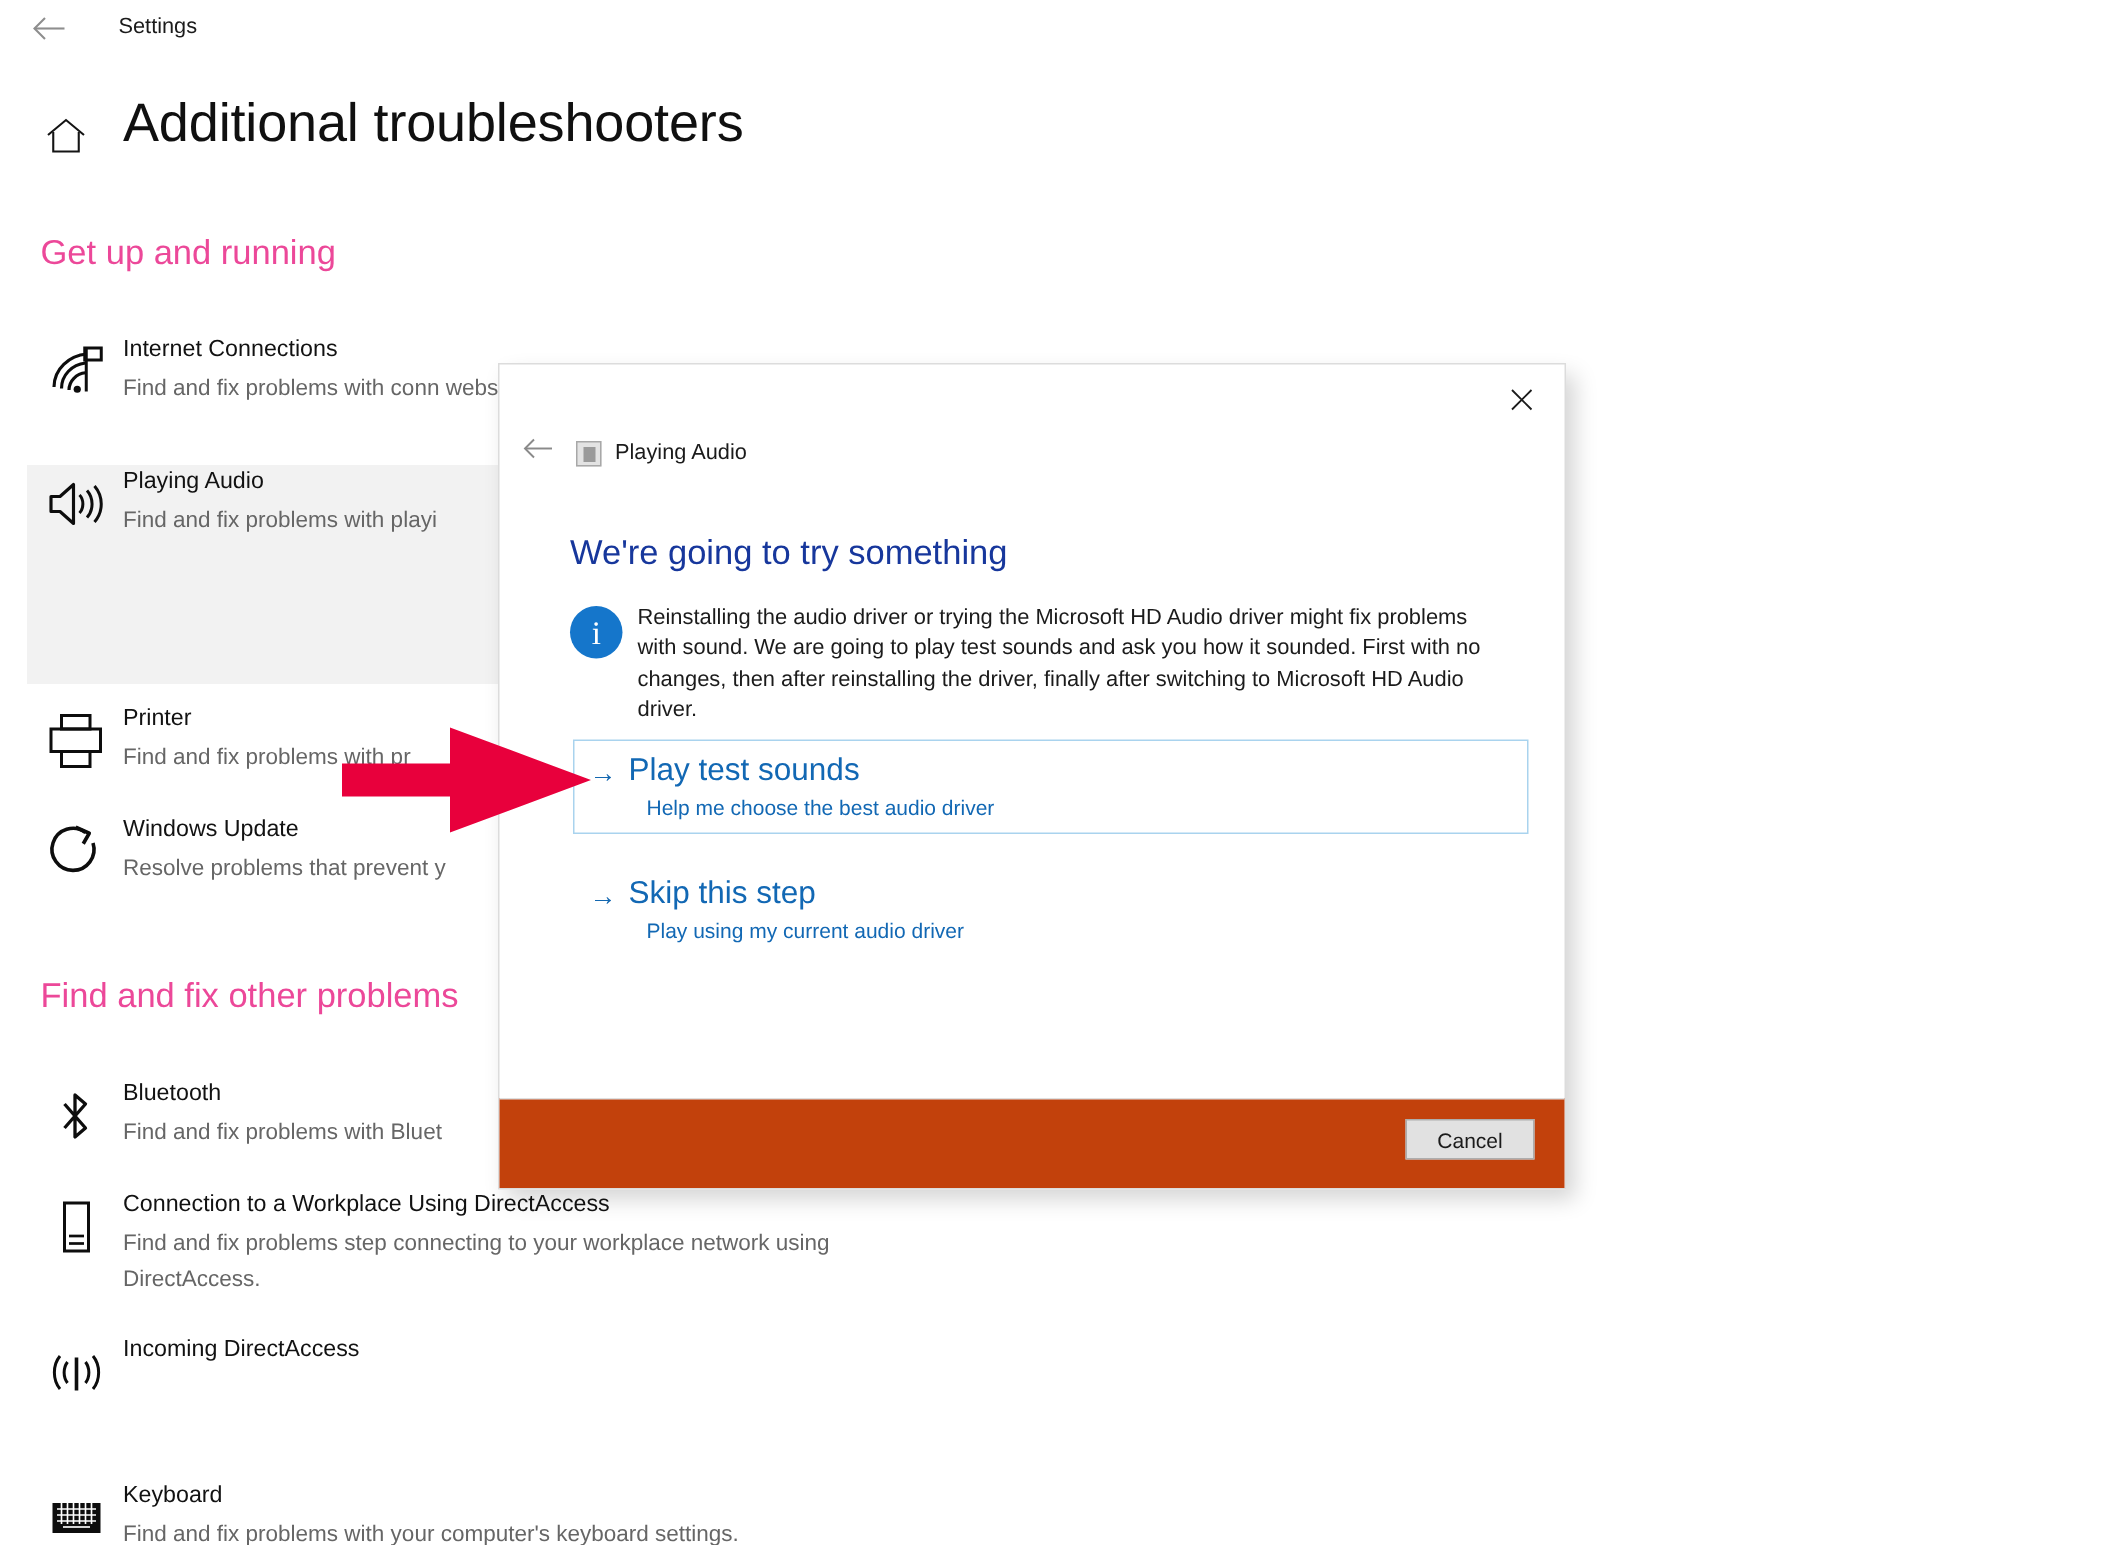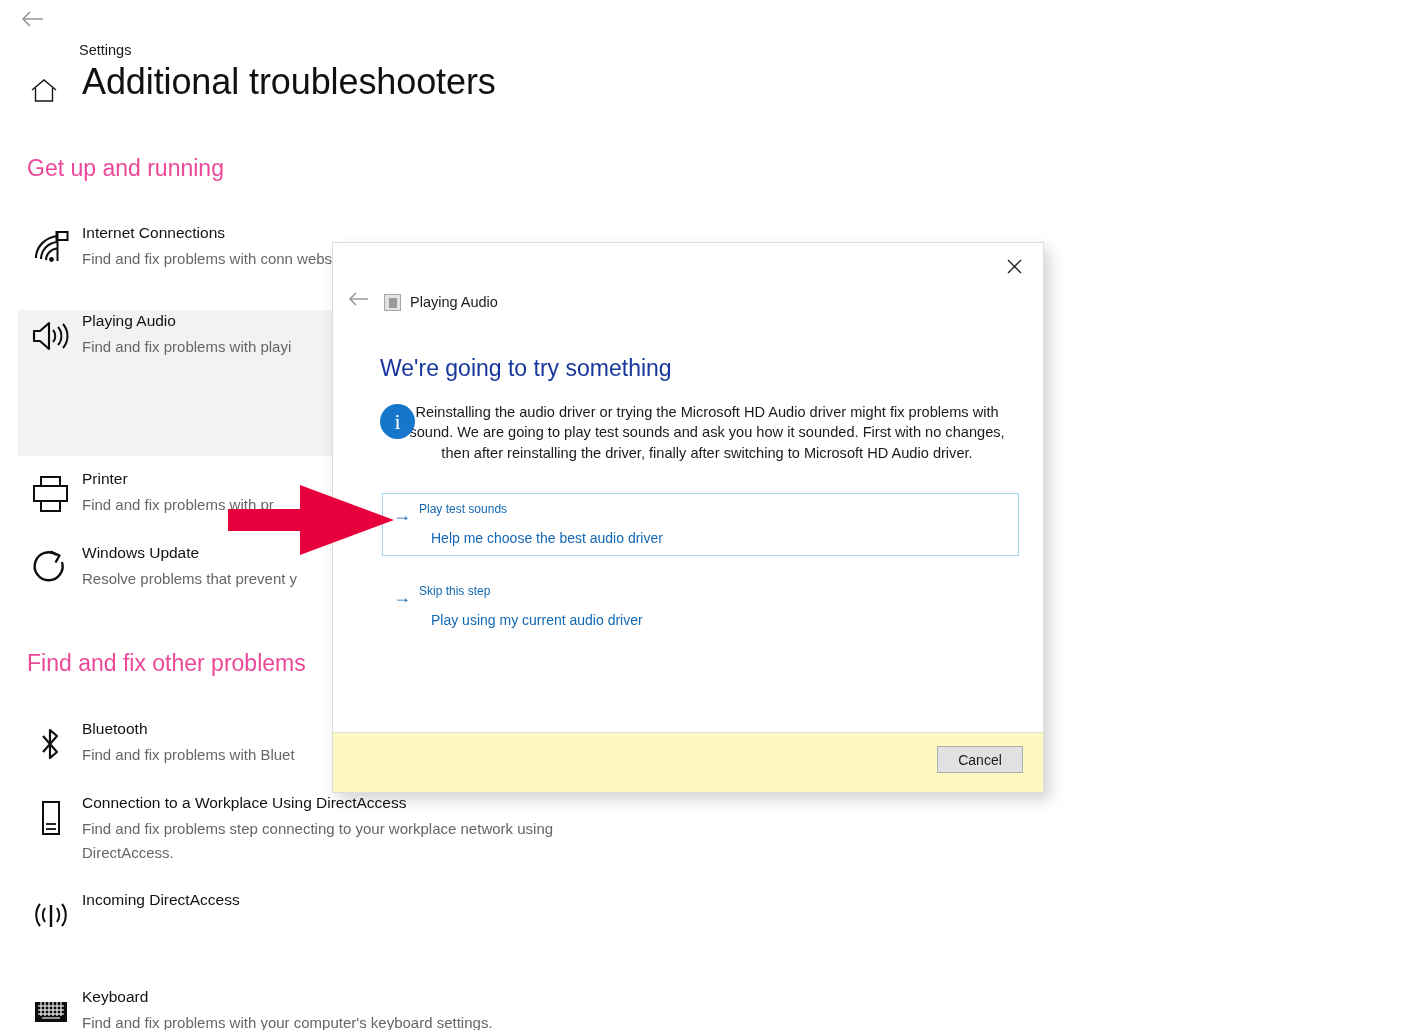--- a/index.html
+++ b/index.html
@@ -56,21 +56,20 @@
     font-size: 22px;
     line-height: 26px;
     text-align: center;
   }
   .settings-word {
     position: absolute;
     left: 79px;
     top: 10px;
     font-size: 14.5px;
     color: #1b1b1b;
-    margin-top: 32px;
   }
 
   .page-head {
     position: absolute;
     left: 0;
     top: 62px;
     width: 100%;
     height: 58px;
   }
   .home-icon {
@@ -229,25 +228,24 @@
     border-radius: 50%;
     background: #1576cb;
     color: #ffffff;
     font-size: 22px;
     font-weight: 400;
     text-align: center;
     line-height: 35px;
     font-family: "Liberation Serif", serif;
   }
   .info-text {
-    margin-left: 27px;
+    margin-left: 45px;
     font-size: 14.6px;
     line-height: 20.4px;
     color: #1b1b1b;
-    text-align: center;
   }
 
   .opt-box {
     position: absolute;
     left: 381px;
     width: 637px;
     box-sizing: border-box;
   }
   .opt-boxed {
     border: 1px solid #a9d3ee;
@@ -266,40 +264,40 @@
     color: #1367b0;
     font-size: 18px;
     line-height: 20px;
     width: 24px;
     text-align: center;
   }
   .opt-title {
     position: absolute;
     left: 36px;
     top: 8px;
-    font-size: 12px;
+    font-size: 21px;
     color: #1268b4;
     white-space: nowrap;
   }
   .opt-sub {
     position: absolute;
     left: 48px;
     top: 36px;
     font-size: 14px;
     color: #1268b4;
     white-space: nowrap;
   }
 
   .dlg-footer {
     position: absolute;
     left: 0;
     right: 0;
     bottom: 0;
     height: 59px;
-    background: #fef9c3;
+    background: #c2410c;
     border-top: 1px solid #dfdfdf;
   }
   .cancel-btn {
     position: absolute;
     right: 20px;
     top: 13px;
     width: 86px;
     height: 27px;
     background: #e1e1e1;
     border: 1px solid #adadad;

